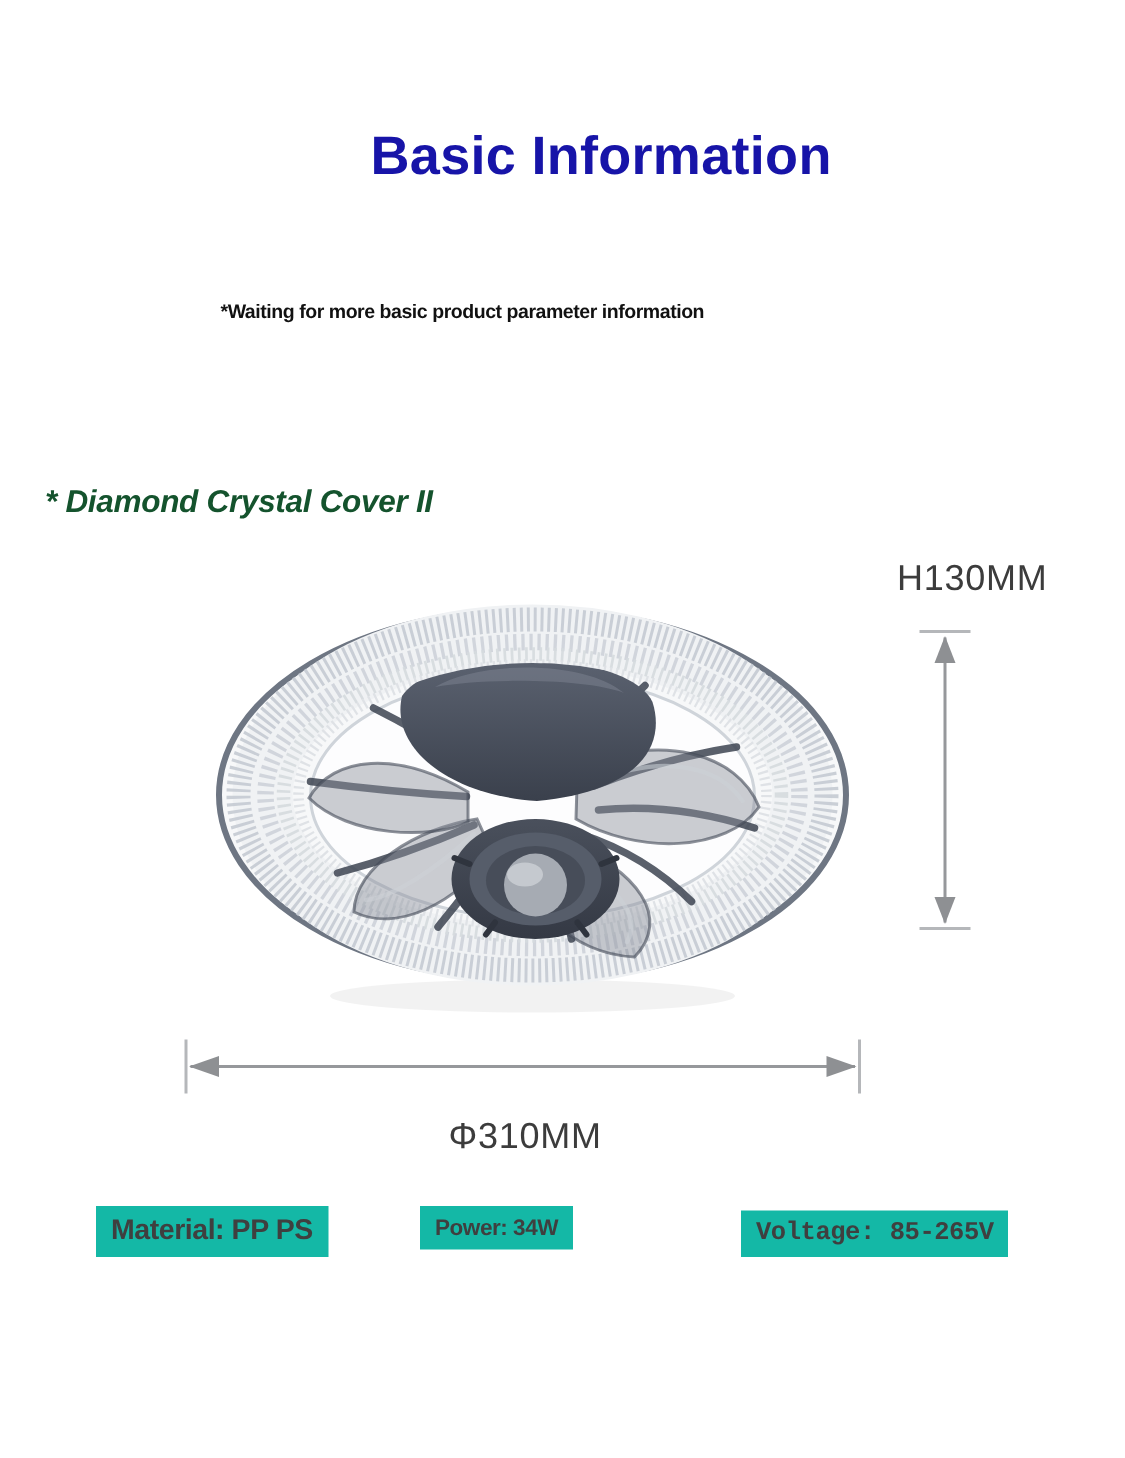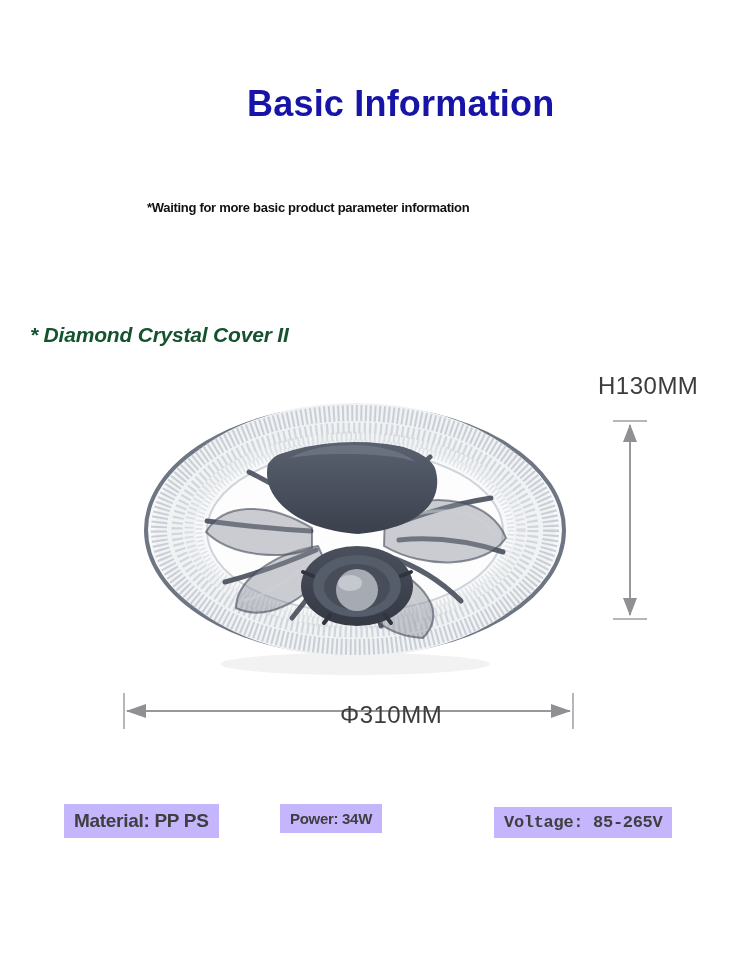--- a/index.html
+++ b/index.html
@@ -34,23 +34,23 @@
     white-space:nowrap;
     font-style:italic;
   }
   .dim-label{
     font-size:24px;font-weight:400;
     color:#3c3c3c;
     letter-spacing:0.5px;
     white-space:nowrap;
   }
   .dim-height{left:582px;top:372px;margin-left:16px;}
-  .dim-diameter{left:299px;top:701px;margin-left:41px;}
+  .dim-diameter{left:299px;top:744px;}
   .spec{
-    background:#c4b5fd;
+    background:#14b8a6;
     padding:6px 10px;
     font-weight:700;
     color:#3f3f3f;
     white-space:nowrap;
     letter-spacing:-0.3px;
   }
   .spec-material{left:64px;top:804px;font-size:19px;}
   .spec-power{left:280px;top:804px;font-size:15px;}
   .spec-voltage{left:494px;top:807px;font-size:17px;font-family:Liberation Mono, monospace;}
 </style>

